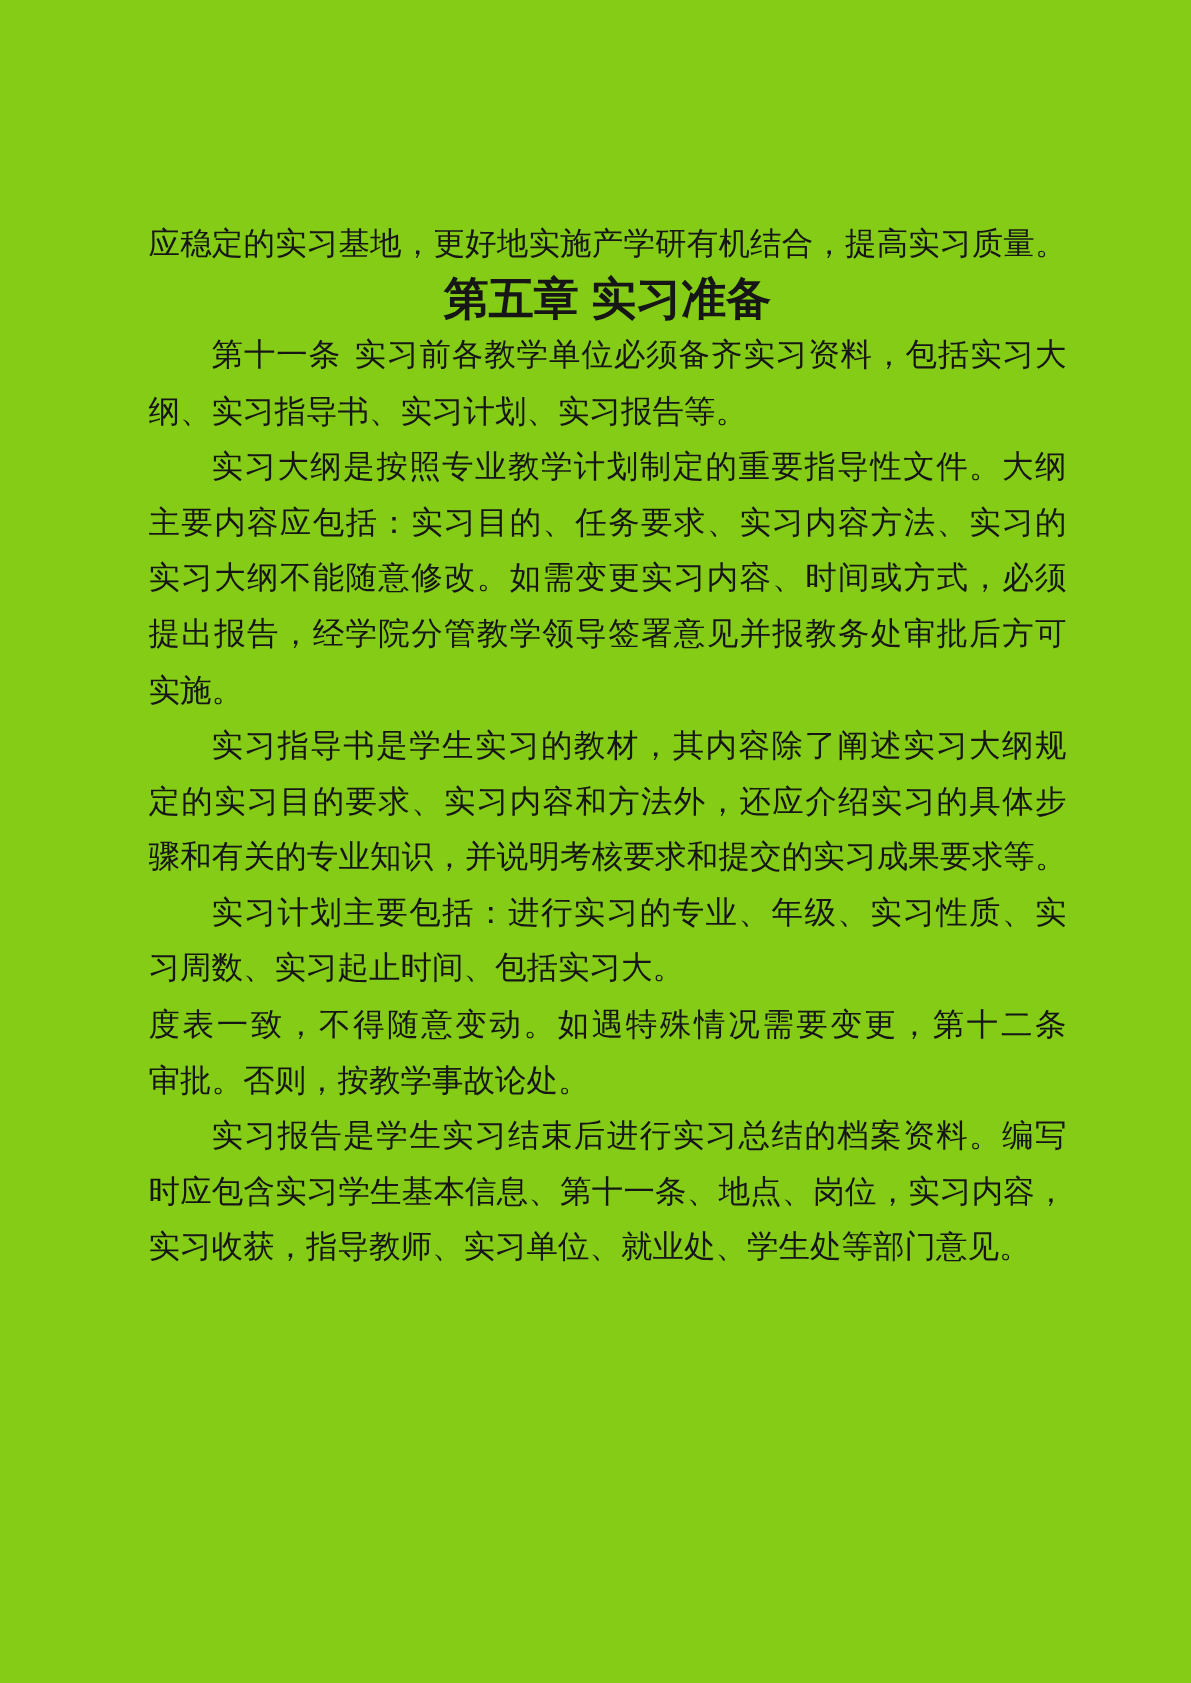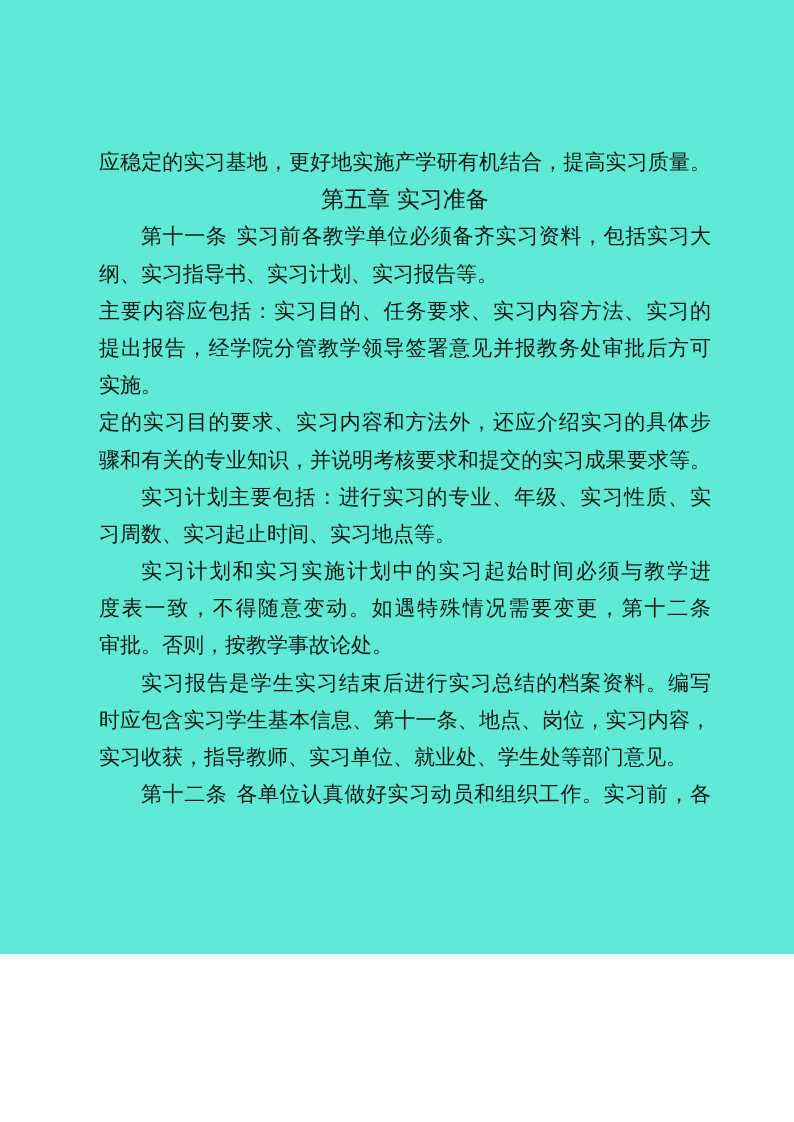--- a/index.html
+++ b/index.html
@@ -3,22 +3,22 @@
 <meta charset="utf-8">
 <style>
   html, body {
     margin: 0;
     padding: 0;
     background: #ffffff;
   }
   .page {
     position: relative;
     width: 794px;
-    height: 954px;
-    background: #5eead4;
+    height: 1122px;
+    background: #84cc16;
     overflow: hidden;
     font-family: "Liberation Serif", "DejaVu Serif", serif;
     color: #161616;
   }
   .content {
     position: absolute;
     left: 99px;
     top: 144px;
     width: 612px;
   }
@@ -37,22 +37,22 @@
   .ln.ind {
     padding-left: 42px;
   }
   .b {
     font-weight: normal;
     margin-right: 9px;
   }
   .heading {
     height: 37.2px;
     line-height: 37.2px;
-    font-size: 23px;
-    font-weight: normal;
+    font-size: 30px;
+    font-weight: bold;
     font-family: "Liberation Sans", "DejaVu Sans", sans-serif;
     text-align: right;
     text-align-last: center;
     white-space: nowrap;
     overflow: hidden;
   }
 </style>
 </head>
 <body>
 
@@ -60,34 +60,35 @@
   <div class="content">
 
     <div class="ln j">应稳定的实习基地，更好地实施产学研有机结合，提高实习质量。</div>
 
     <div class="heading">第五章 实习准备</div>
 
     <div class="ln ind j"><span class="b">第十一条</span><span>实习前各教学单位必须备齐实习资料，包括实习大</span></div>
 
     <div class="ln">纲、实习指导书、实习计划、实习报告等。</div>
 
+    <div class="ln ind j">实习大纲是按照专业教学计划制定的重要指导性文件。大纲</div>
     <div class="ln j">主要内容应包括：实习目的、任务要求、实习内容方法、实习的</div>
+    <div class="ln j">实习大纲不能随意修改。如需变更实习内容、时间或方式，必须</div>
     <div class="ln j">提出报告，经学院分管教学领导签署意见并报教务处审批后方可</div>
     <div class="ln">实施。</div>
 
+    <div class="ln ind j">实习指导书是学生实习的教材，其内容除了阐述实习大纲规</div>
     <div class="ln j">定的实习目的要求、实习内容和方法外，还应介绍实习的具体步</div>
     <div class="ln j">骤和有关的专业知识，并说明考核要求和提交的实习成果要求等。</div>
 
     <div class="ln ind j">实习计划主要包括：进行实习的专业、年级、实习性质、实</div>
-    <div class="ln">习周数、实习起止时间、实习地点等。</div>
+    <div class="ln">习周数、实习起止时间、包括实习大。</div>
 
-    <div class="ln ind j">实习计划和实习实施计划中的实习起始时间必须与教学进</div>
     <div class="ln j">度表一致，不得随意变动。如遇特殊情况需要变更，第十二条</div>
     <div class="ln">审批。否则，按教学事故论处。</div>
 
     <div class="ln ind j">实习报告是学生实习结束后进行实习总结的档案资料。编写</div>
     <div class="ln j">时应包含实习学生基本信息、第十一条、地点、岗位，实习内容，</div>
     <div class="ln">实习收获，指导教师、实习单位、就业处、学生处等部门意见。</div>
 
-    <div class="ln ind j"><span class="b">第十二条</span><span>各单位认真做好实习动员和组织工作。实习前，各</span></div>
 
   </div>
 </div>
 
 </body></html>

